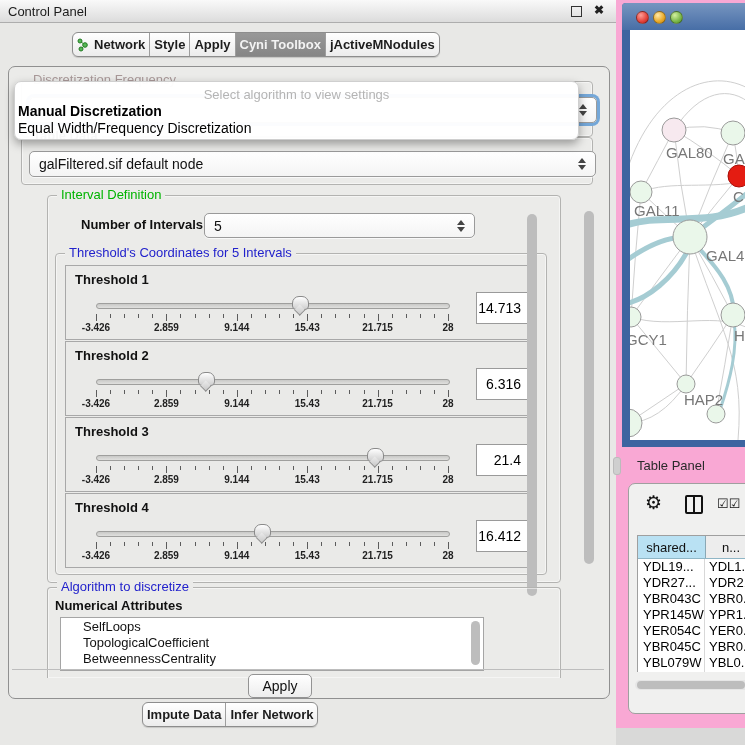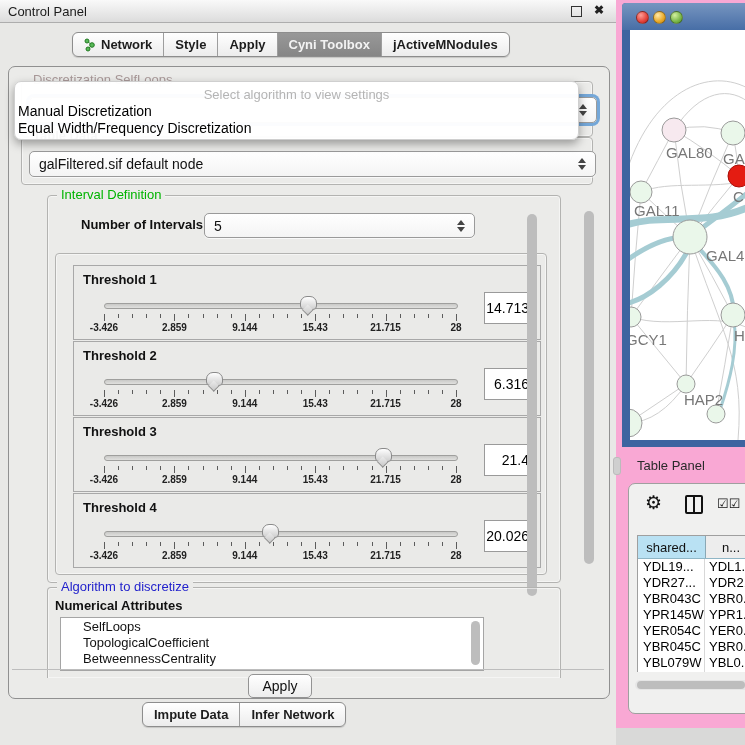--- a/index.html
+++ b/index.html
@@ -21,21 +21,21 @@
   .close-btn{position:absolute;right:12px;top:3px;font-size:12px;font-weight:900;color:#222;}
   
   .tabgroup{
     position:absolute;display:flex;height:23px;
     border:1px solid #8d8d8d;border-radius:6px;overflow:hidden;
     background:linear-gradient(#ffffff,#ececec);
     box-shadow:0 1px 1px rgba(0,0,0,.15);
   }
   .tab{
     display:flex;align-items:center;gap:5px;
-    padding:0 11px;font-size:13px;font-weight:bold;color:#1d1d1d;
+    padding:0 4px;font-size:13px;font-weight:bold;color:#1d1d1d;
     border-right:1px solid #9e9e9e;white-space:nowrap;
   }
   .tab:last-child{border-right:none;}
   .tab.selected{background:linear-gradient(#989898,#868686);color:#f3f3f3;}
   
   .main-panel{
     position:absolute;left:8px;top:66px;width:600px;height:631px;
     background:#ebebe9;border:1px solid #909090;border-radius:7px;
   }
   .group{
@@ -56,24 +56,24 @@
   .stepper .up{top:0;border-bottom:5px solid #444;}
   .stepper .dn{bottom:0;border-top:5px solid #444;}
   
   .popup{
     position:absolute;left:5px;top:14px;width:563px;height:57px;z-index:6;
     background:rgba(255,255,255,.97);border-radius:7px;
     border:1px solid #cfcfcf;box-shadow:0 4px 10px rgba(0,0,0,.35);
   }
   .popup-placeholder{position:absolute;left:0;top:5px;width:100%;text-align:center;font-size:13px;color:#b4b4b4;}
   .popup-opt{position:absolute;left:3px;font-size:14px;color:#000;white-space:nowrap;}
-  .popup-opt.first{top:21px;font-weight:normal;}
+  .popup-opt.first{top:21px;font-weight:bold;}
   .popup-opt.second{top:38px;}
   
-  .cells{position:absolute;left:64px;top:198px;width:468px;}
+  .cells{position:absolute;left:56px;top:198px;width:468px;}
   .cell{position:relative;width:466px;height:73px;border:1px solid #a8a8a8;background:#eaeae8;margin-bottom:1px;}
   .cell-label{position:absolute;left:9px;top:6px;font-size:13px;font-weight:bold;color:#111;}
   .track{position:absolute;left:30px;top:37px;width:352px;height:4px;
     background:linear-gradient(#c9c9c7,#e0e0de);border:1px solid #9f9f9d;border-radius:3px;}
   .thumb{position:absolute;top:30px;width:15px;height:12px;
     background:linear-gradient(#fefefe,#cfcfcf);border:1px solid #8a8a8a;
     border-radius:7px 7px 4px 4px;z-index:2;}
   .thumb::after{content:"";position:absolute;left:3.1px;top:8.5px;width:6.5px;height:6.5px;
     background:linear-gradient(135deg,#ececec,#c9c9c9);
     border-right:1px solid #8a8a8a;border-bottom:1px solid #8a8a8a;transform:rotate(45deg);}
@@ -159,21 +159,21 @@
         <span>Cyni Toolbox</span>
       </div>
       <div class="tab">
         <span>jActiveMNodules</span>
       </div>
     </div>
 
   <div class="main-panel">
 
     <div class="group" style="left:12px;top:14px;width:570px;height:54px;"></div>
-    <span class="group-label" style="left:20px;top:6px;color:#a89898;z-index:1;">Discretization SelfLoops</span>
+    <span class="group-label" style="left:20px;top:6px;color:#a89898;z-index:1;">Discretization Frequency</span>
     <div class="combo" style="left:20px;top:30px;width:557px;height:24px;box-shadow:0 0 0 3px #74a7d8;z-index:1;">
       <span class="stepper">
           <i class="up"></i>
           <i class="dn"></i>
         </span>
     </div>
 
     <div class="popup">
       <div class="popup-placeholder">Select algorithm to view settings</div>
       <div class="popup-opt first">Manual Discretization</div>
@@ -196,20 +196,21 @@
     <span class="bold-label" style="left:72px;top:150px;">Number of Intervals</span>
     <div class="combo" style="left:195px;top:146px;width:260px;height:23px;">
       <span>5</span>
       <span class="stepper">
           <i class="up"></i>
           <i class="dn"></i>
         </span>
     </div>
 
     <div class="group" style="left:46px;top:186px;width:490px;height:320px;"></div>
+    <span class="group-label" style="left:56px;top:179px;color:#2222cc;">Threshold's Coordinates for 5 Intervals</span>
 
     <div class="cells" id="threshold-cells">
         <div class="cell">
           <div class="cell-label">Threshold 1</div>
           <div class="track"></div>
           <div class="thumb" style="left: 225.673px;"></div>
           <div class="tickrow">
             <div class="tick major" style="left: 0%;"></div>
             <div class="tick minor" style="left: 4%;"></div>
             <div class="tick minor" style="left: 8%;"></div>
@@ -356,21 +357,21 @@
             <div class="tick minor" style="left: 92%;"></div>
             <div class="tick minor" style="left: 96%;"></div>
             <div class="tick major" style="left: 100%;"></div>
           </div>
           <div class="ticklabel" style="left: 30px;">-3.426</div>
           <div class="ticklabel" style="left: 100.4px;">2.859</div>
           <div class="ticklabel" style="left: 170.8px;">9.144</div>
           <div class="ticklabel" style="left: 241.2px;">15.43</div>
           <div class="ticklabel" style="left: 311.6px;">21.715</div>
           <div class="ticklabel" style="left: 382px;">28</div>
-          <div class="valbox">20.026</div>
+          <div class="valbox">16.412</div>
         </div>
       </div>
 
     <div class="vthumb" style="left:518px;top:147px;height:382px;"></div>
     <div class="vthumb" style="left:575px;top:144px;height:353px;"></div>
 
     <div class="group" style="left:38px;top:520px;width:512px;height:90px;border-bottom:none;border-radius:4px 4px 0 0;"></div>
     <span class="group-label" style="left:48px;top:513px;color:#2222cc;">Algorithm to discretize</span>
     <span class="bold-label" style="left:46px;top:531px;">Numerical Attributes</span>
     <div class="attr-list" id="attr-list">

